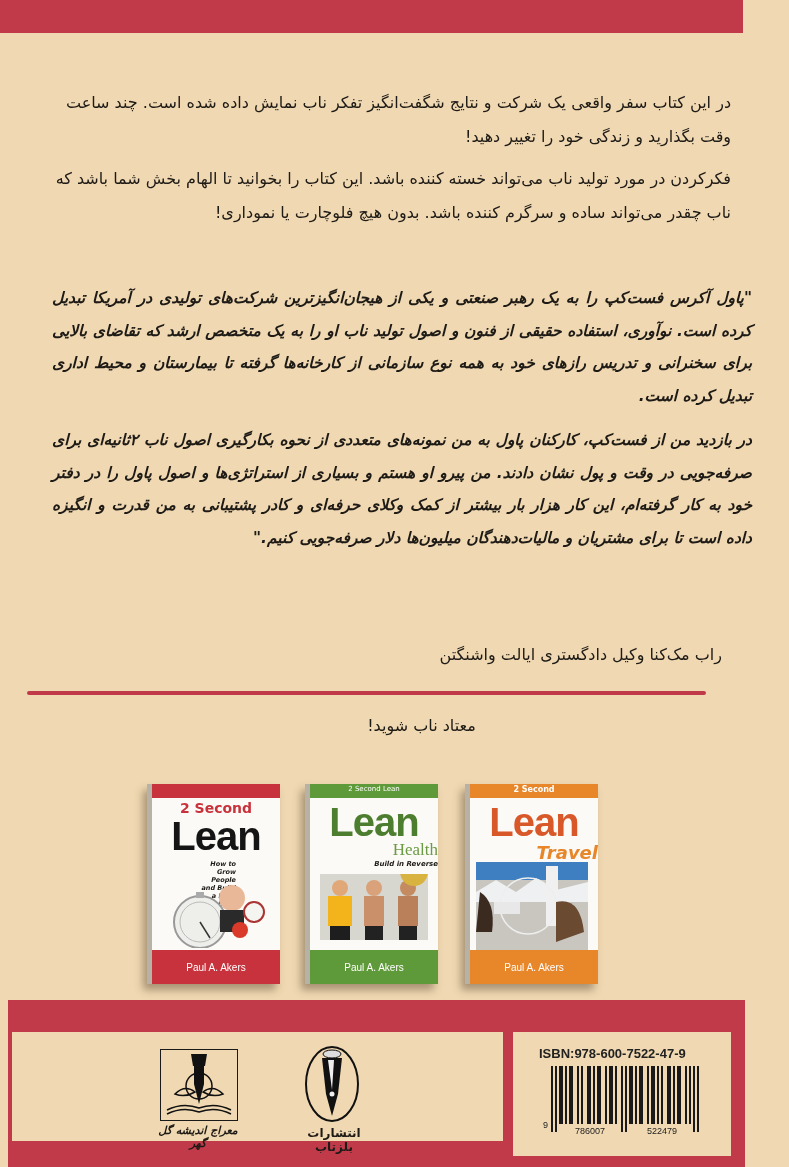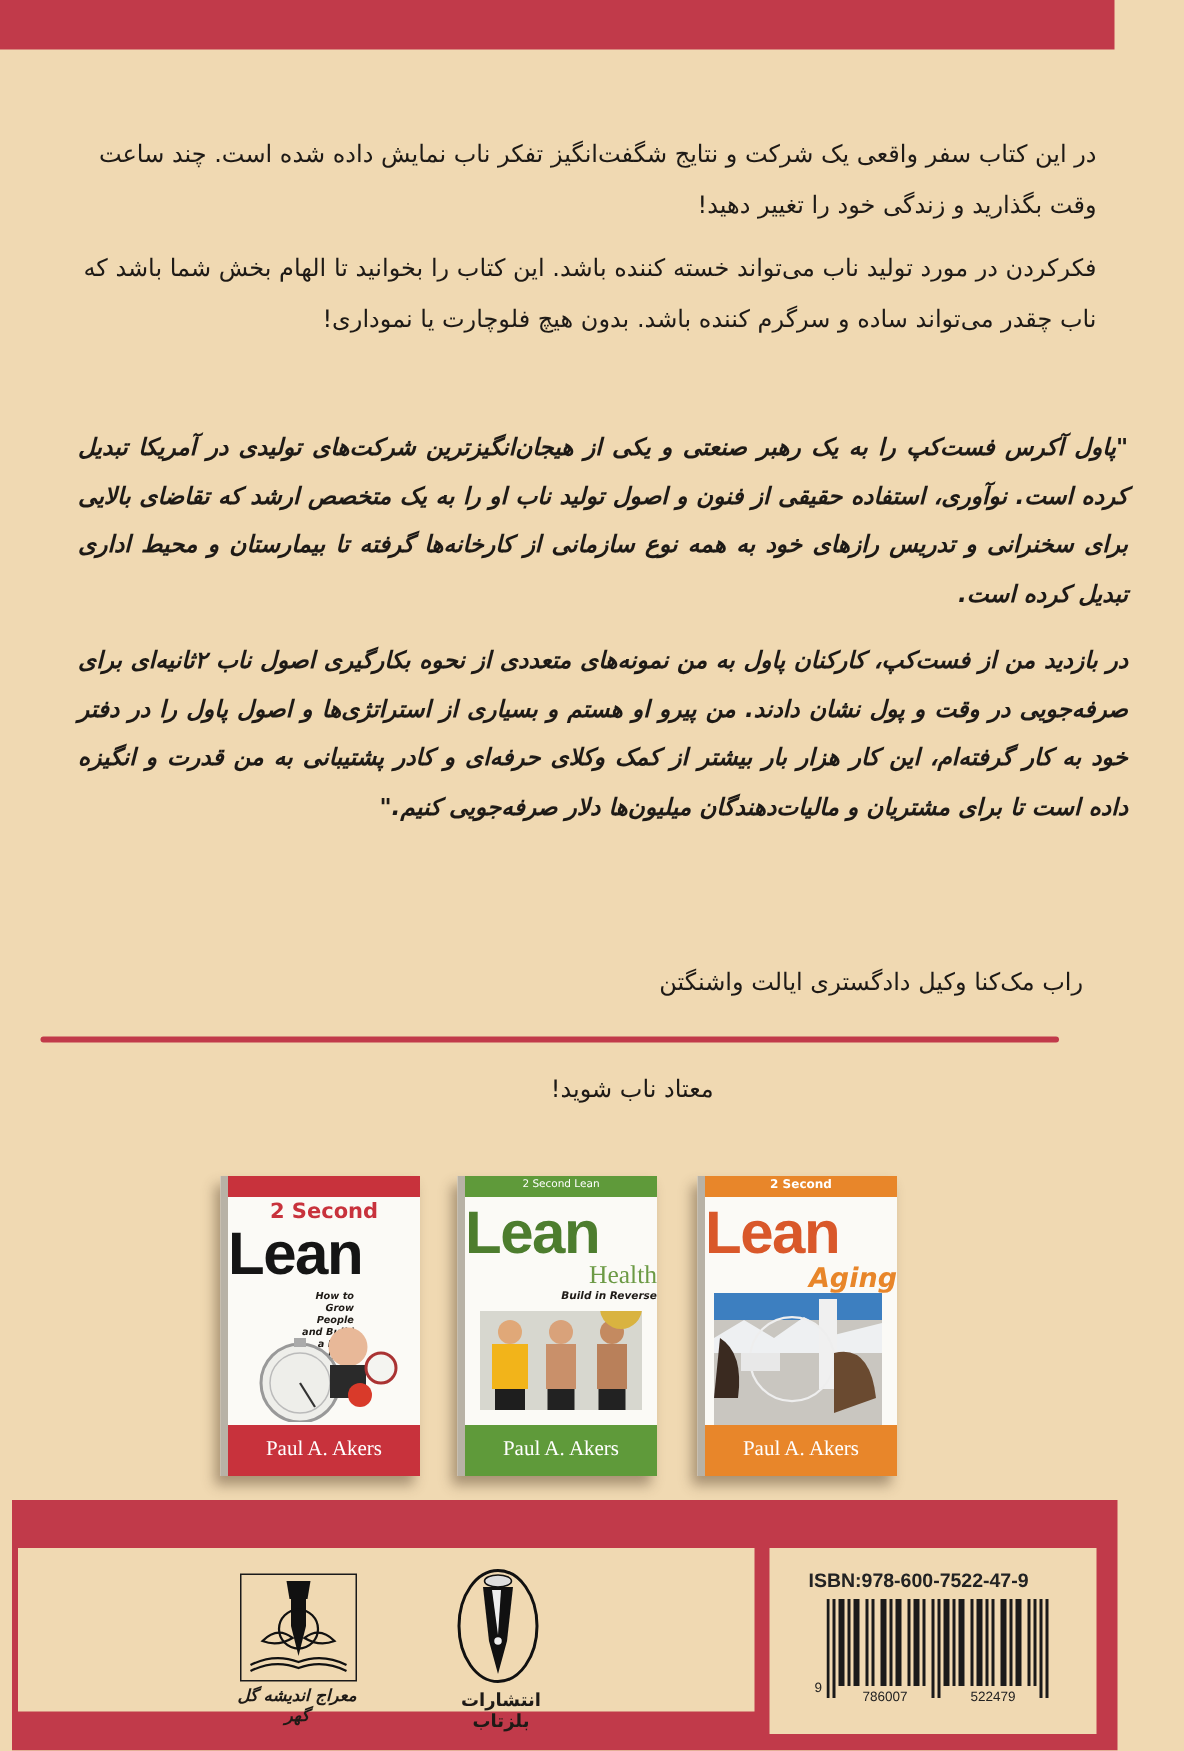--- a/index.html
+++ b/index.html
@@ -39,26 +39,26 @@
   .book {
     position:absolute; top:768px; width:128px; height:200px;
     background:#fbfaf6; box-shadow:-4px 6px 8px rgba(80,60,40,0.45);
     border-left:5px solid #b8b2a6;
     overflow:hidden;
     margin-top:16px;
   }
   .book .band-top { position:absolute; left:0; right:0; top:0; height:14px; }
   .book .band-bottom {
     position:absolute; left:0; right:0; bottom:0; height:34px;
-    color:#fff; font-family:Liberation Serif, serif; font-size:14px;
+    color:#fff; font-family:Liberation Sans, sans-serif; font-size:10px;
     display:flex; align-items:center; justify-content:center;
   }
   .book .series { position:absolute; left:0; right:0; text-align:center; font-weight:bold; }
   .book .big {
-    position:absolute; left:0; right:0; text-align:left;
+    position:absolute; left:0; right:0; text-align:center;
     font-family:"Liberation Sans", sans-serif; font-weight:bold; font-size:40px; letter-spacing:-1px;
   }
   .book .sub { position:absolute; left:0; right:0; text-align:right; }
   .book .art { position:absolute; left:10px; right:10px; border-radius:4px; }
 
   .bottom-frame {
     position:absolute; left:8px; top:1000px; width:737px; height:167px;
     background:#c13a4a;
   }
   .publisher-box {
@@ -141,21 +141,21 @@
       <circle cx="94" cy="-2" r="14" fill="#d9b340"></circle>
     </svg>
   </div>
   <div class="band-bottom" style="background:#5f9a3a;">Paul A. Akers</div>
 </div>
 
 <div class="book" style="left:465px;">
   <div class="band-top" style="background:#e8862a;"></div>
   <div class="series" style="top:1px;font-size:8px;color:#fff;">2 Second</div>
   <div class="big" style="top:16px;color:#d9582a;">Lean</div>
-  <div class="sub" style="top:58px;left:-30px;font-size:18px;color:#e8862a;font-style:italic;font-weight:bold;">Aging</div>
+  <div class="sub" style="top:58px;left:-30px;font-size:18px;color:#e8862a;font-style:italic;font-weight:bold;">Travel</div>
   <div class="art" style="top:78px;height:90px;left:6px;right:6px;">
     <svg width="112" height="90" viewBox="0 0 112 90">
       <rect x="0" y="0" width="112" height="18" fill="#3d7fc0"></rect>
       <rect x="0" y="18" width="112" height="72" fill="#c9c6c0"></rect>
       <path d="M0 30 L20 18 L40 30 L60 16 L80 28 L112 20 L112 40 L0 40Z" fill="#eef0f2"></path>
       <rect x="70" y="4" width="12" height="60" fill="#f0f0f0"></rect>
       <circle cx="52" cy="44" r="28" fill="none" stroke="#eee" stroke-width="1.5"></circle>
       <rect x="18" y="40" width="26" height="12" fill="#e8e8e8"></rect>
       <path d="M4 30 Q20 40 16 70 L0 70Z" fill="#3a2a20"></path>
       <path d="M80 40 Q104 34 108 70 L80 80Z" fill="#6a4a30"></path>

